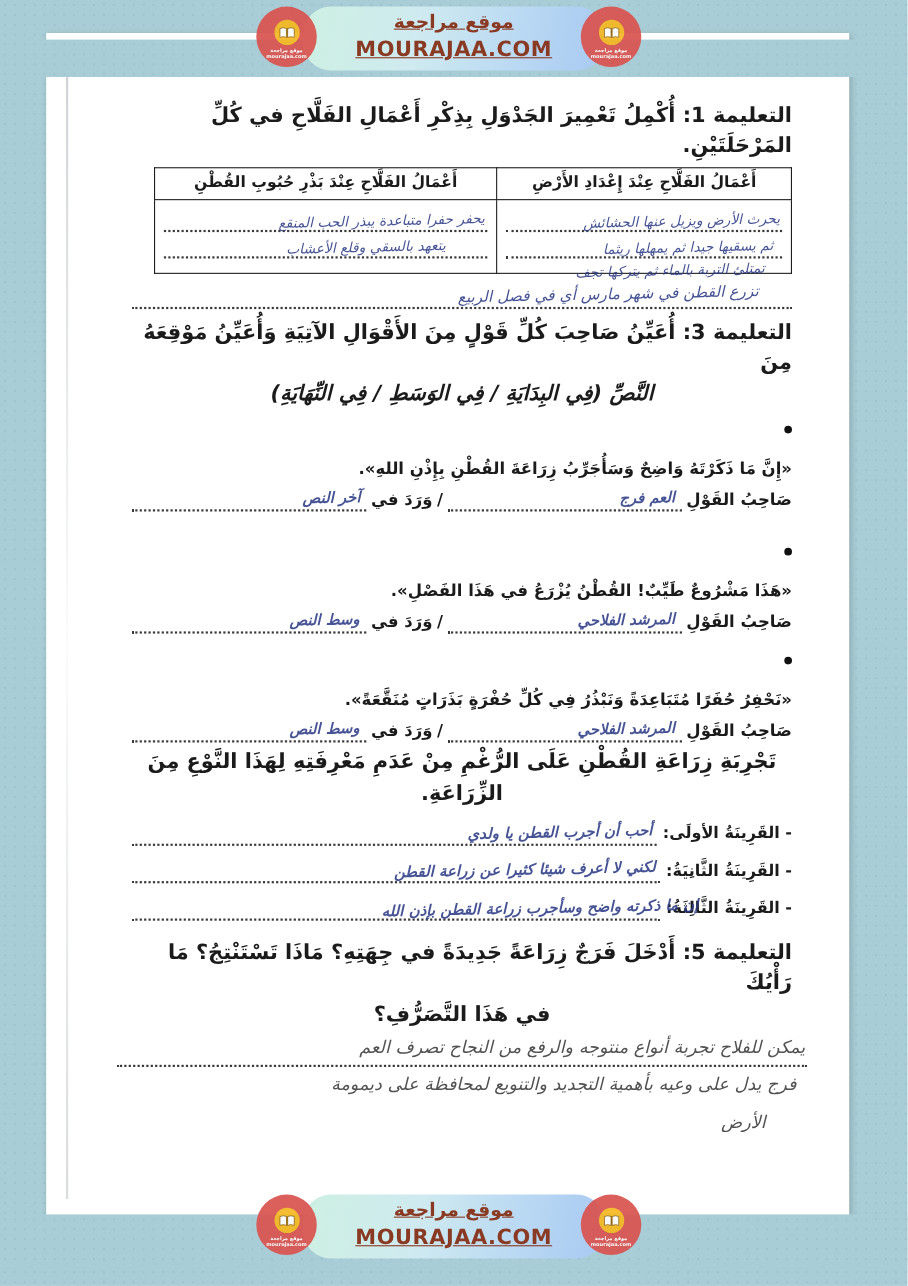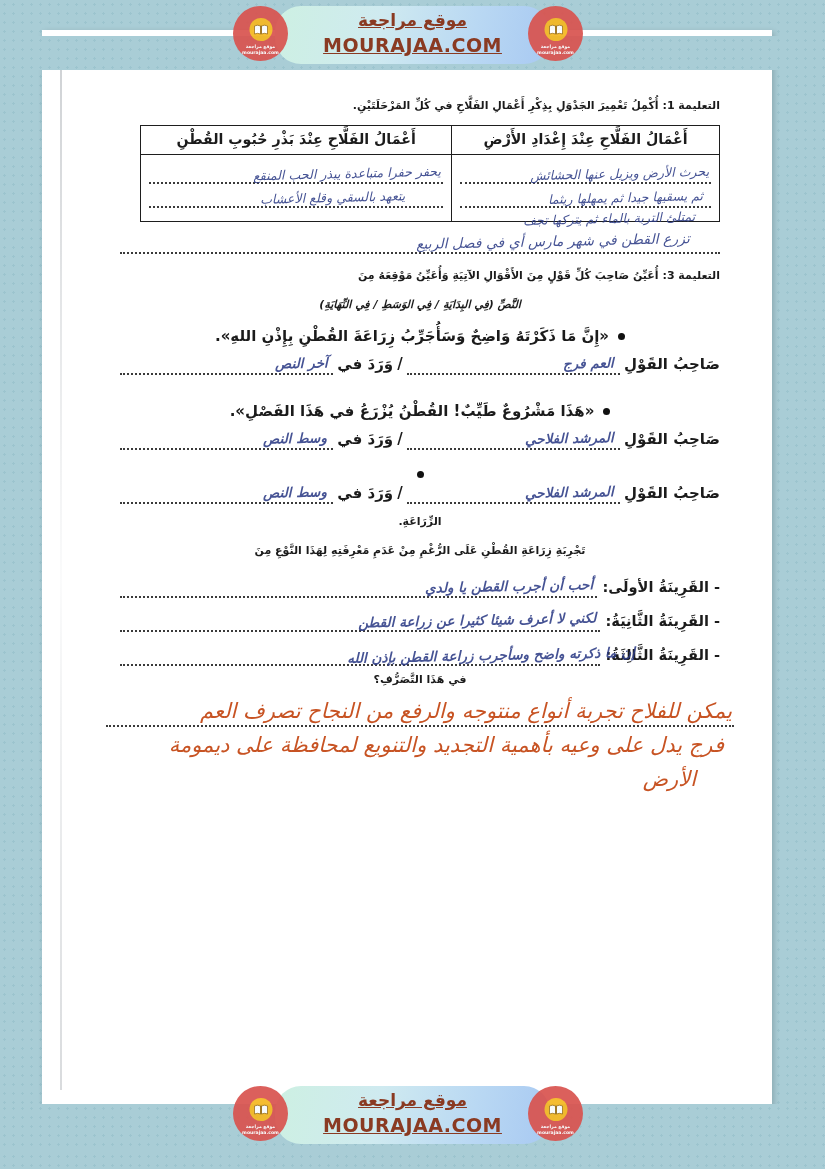--- a/index.html
+++ b/index.html
@@ -66,21 +66,21 @@
     font-size:4.6px;color:#ffffff;line-height:5.6px;font-weight:bold;
   }
 
   
   #doc{
     position:absolute;left:78px;top:62px;width:600px;
     direction:rtl;text-align:right;
     color:#1b1b1b;
   }
   .q{
-    font-size:11px;line-height:27px;font-weight:bold;
+    font-size:19px;line-height:27px;font-weight:bold;
     margin:0 0 2px 0;
   }
   .q .lead{font-weight:bold;}
   .q-body{font-weight:bold;}
   .center{text-align:center;}
   .just{text-align:justify;text-align-last:center;}
 
   
   .ansline{
     position:relative;height:26px;margin-top:3px;
@@ -121,22 +121,22 @@
   .cell-hw{
     font-family:"DejaVu Serif", serif;color:#2d3c86;font-size:12.6px;
     font-style:italic;position:absolute;white-space:nowrap;opacity:.88;
     transform:rotate(-1.4deg);
   }
 
   
   ul.quotes{list-style:none;margin:6px 0 0 0;padding:0;}
   ul.quotes > li{margin:0 0 4px 0;}
   .quote-row{
-    display:flex;flex-direction:row;align-items:flex-start;
-    justify-content:center;gap:9px;
+    display:flex;flex-direction:column;align-items:flex-start;
+    justify-content:center;gap:20px;
   }
   .bullet{
     width:7px;height:7px;border-radius:50%;background:#111;
     flex:0 0 auto;margin-top:9px;
   }
   .quote-txt{font-size:15px;font-weight:bold;line-height:25px;}
   .attrib{
     display:flex;flex-direction:row;align-items:flex-end;
     font-size:15px;font-weight:bold;margin-top:2px;gap:4px;
   }
@@ -156,22 +156,22 @@
   .idx-slot .hw{bottom:2px;right:4px;font-size:13.6px;}
 
   
   #final-answer{position:relative;margin-top:10px;height:112px;}
   #final-answer .dotline{
     position:absolute;left:-14px;right:-14px;
     border-bottom:2.2px dotted #3a3a3a;
   }
   #final-answer .dotline.f1{top:22px;}
   #final-answer .hwbig{
-    font-family:"DejaVu Serif", serif;color:#c2410c;
-    font-size:21px;font-style:italic;position:absolute;white-space:nowrap;
+    font-family:"DejaVu Serif", serif;color:#404040;
+    font-size:16px;font-style:italic;position:absolute;white-space:nowrap;
     opacity:.9;
   }
 </style>
 </head>
 <body>
 
 <div id="sheet">
 
   <div id="doc">
 
@@ -256,41 +256,42 @@
           <span class="lbl">وَرَدَ في</span>
           <span class="slot">
             <span class="hw">وسط النص</span>
           </span>
         </div>
       </li>
 
       <li style="margin-top:12px;">
         <div class="quote-row">
           <span class="bullet"></span>
+          <span class="quote-txt">«نَحْفِرُ حُفَرًا مُتَبَاعِدَةً وَنَبْذُرُ فِي كُلِّ حُفْرَةٍ بَذَرَاتٍ مُنَقَّعَةً».</span>
         </div>
         <div class="attrib">
           <span class="lbl">صَاحِبُ القَوْلِ</span>
           <span class="slot">
             <span class="hw">المرشد الفلاحي</span>
           </span>
           <span class="sep">/</span>
           <span class="lbl">وَرَدَ في</span>
           <span class="slot">
             <span class="hw">وسط النص</span>
           </span>
         </div>
       </li>
 
     </ul>
 
+    <p class="q just" style="margin-top:0;">
+      <span>تَجْرِبَةِ زِرَاعَةِ القُطْنِ عَلَى الرُّغْمِ مِنْ عَدَمِ مَعْرِفَتِهِ لِهَذَا النَّوْعِ مِنَ</span>
+    </p>
     <p class="q center" style="margin-top:0;">
       <span>الزِّرَاعَةِ.</span>
-    </p>
-    <p class="q just" style="margin-top:0;">
-      <span>تَجْرِبَةِ زِرَاعَةِ القُطْنِ عَلَى الرُّغْمِ مِنْ عَدَمِ مَعْرِفَتِهِ لِهَذَا النَّوْعِ مِنَ</span>
     </p>
 
     <div class="idx-row">
       <span class="idx-dash">-</span>
       <span class="idx-lbl">القَرِينَةُ الأولَى:</span>
       <span class="idx-slot">
         <span class="hw">أحب أن أجرب القطن يا ولدي</span>
       </span>
     </div>
 
@@ -303,20 +304,24 @@
     </div>
 
     <div class="idx-row">
       <span class="idx-dash">-</span>
       <span class="idx-lbl">القَرِينَةُ الثَّالِثَةُ:</span>
       <span class="idx-slot">
         <span class="hw" style="right:-34px;bottom:1px;">إن ما ذكرته واضح وسأجرب زراعة القطن بإذن الله</span>
       </span>
     </div>
 
+    <p class="q" style="margin-top:16px;">
+      <span class="lead">التعليمة 5:</span>
+      <span class="q-body">أَدْخَلَ فَرَجٌ زِرَاعَةً جَدِيدَةً في جِهَتِهِ؟ مَاذَا تَسْتَنْتِجُ؟ مَا رَأْيُكَ</span>
+    </p>
     <p class="q center" style="margin-top:0;">
       <span>في هَذَا التَّصَرُّفِ؟</span>
     </p>
 
     <div id="final-answer">
       <span class="dotline f1"></span>
       <span class="hwbig" style="top:-4px;right:-12px;">يمكن للفلاح تجربة أنواع منتوجه والرفع من النجاح تصرف العم</span>
       <span class="hwbig" style="top:30px;right:-4px;">فرج يدل على وعيه بأهمية التجديد والتنويع لمحافظة على ديمومة</span>
       <span class="hwbig" style="top:64px;right:24px;">الأرض</span>
     </div>

